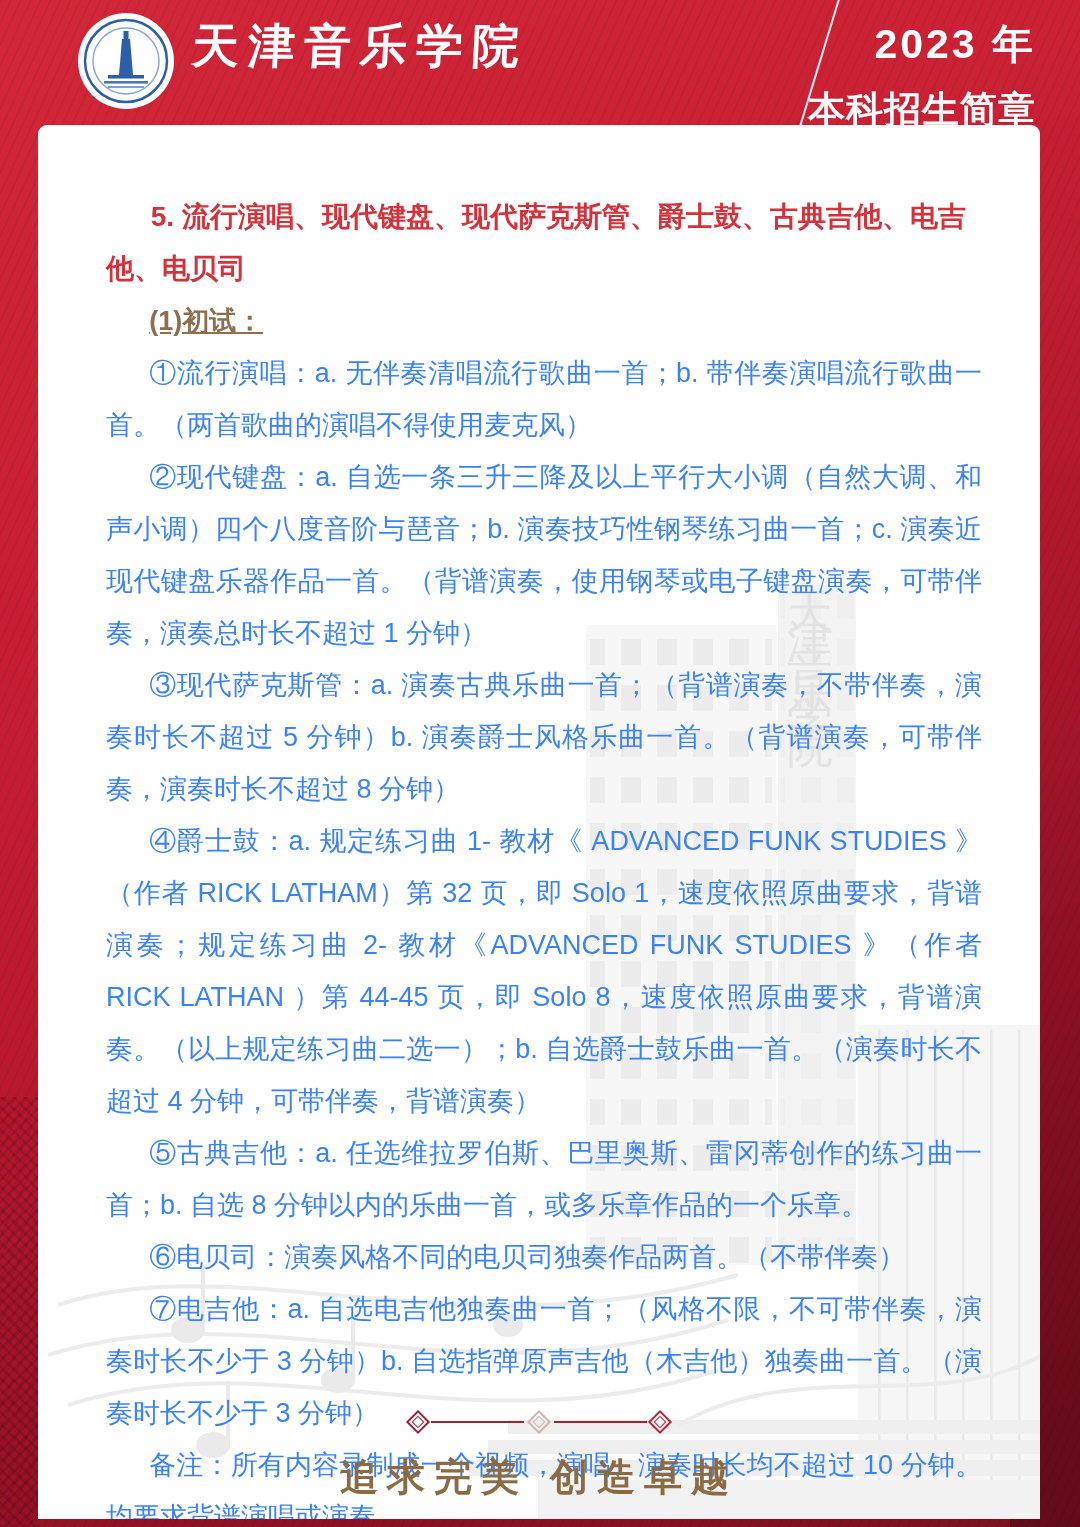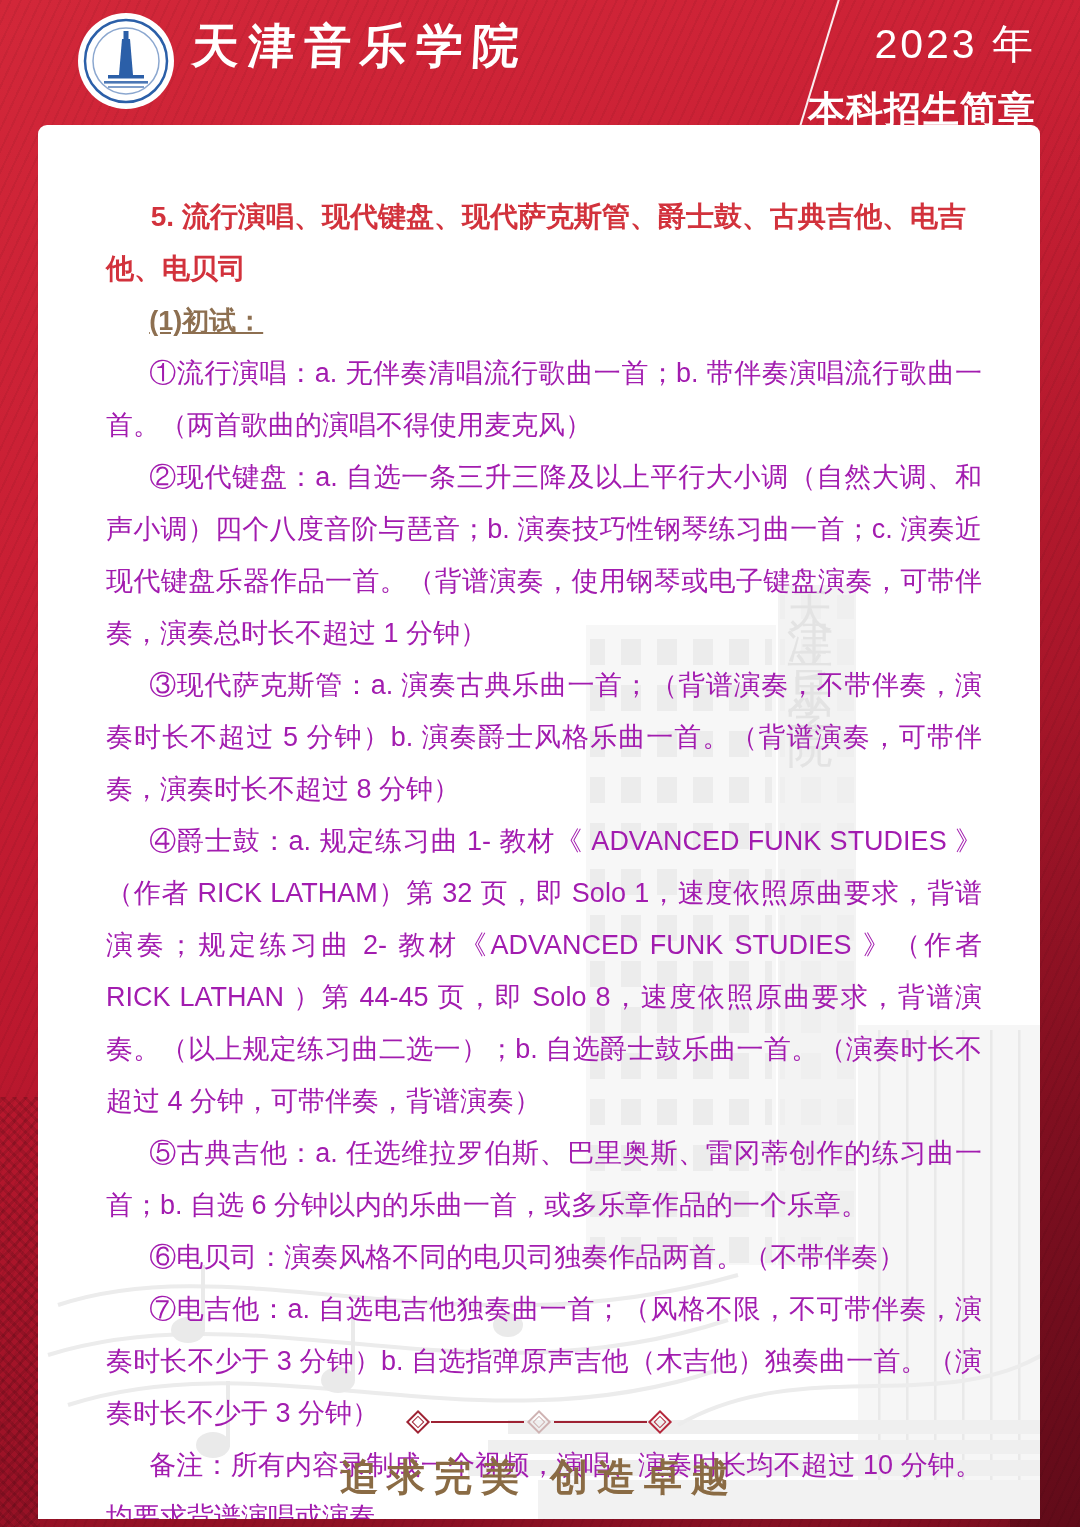--- a/index.html
+++ b/index.html
@@ -34,21 +34,21 @@
   }
   .school-en{
     font-family:"Liberation Serif",serif;
     font-size:17px;font-weight:bold;letter-spacing:2.6px;margin-top:6px;
   }
   .diagonal-line{
     position:absolute;left:818px;top:-18px;width:2px;height:165px;
     background:rgba(255,255,255,0.92);transform:rotate(17deg);
   }
   .banner{position:absolute;right:44px;top:22px;text-align:right;color:#fff;}
-  .banner-year{font-size:41px;font-weight:normal;letter-spacing:3px;line-height:44px;}
+  .banner-year{font-size:41px;font-weight:bold;letter-spacing:3px;line-height:44px;}
   .banner-sub{font-size:37px;font-weight:bold;letter-spacing:1px;line-height:42px;margin-top:23px;}
 
   
   .card{
     position:absolute;left:38px;top:125px;right:40px;bottom:8px;
     background:#fff;border-radius:9px 9px 0 0;overflow:hidden;
   }
   .wm-svg{position:absolute;left:0;top:0;pointer-events:none;}
   .wm-vtext{
     position:absolute;left:742px;top:430px;height:640px;
@@ -56,21 +56,21 @@
     font-family:"DejaVu Serif","Liberation Serif",serif;
     font-size:46px;letter-spacing:26px;pointer-events:none;
   }
 
   .content{position:relative;z-index:2;padding:66px 58px 0 68px;}
   .doc-title{
     margin:0;color:#d2323c;font-size:28px;font-weight:bold;
     line-height:52px;text-indent:1.6em;
   }
   .para{
-    margin:0;color:#a21caf;font-size:27px;line-height:52px;
+    margin:0;color:#3b82f6;font-size:27px;line-height:52px;
     text-align:justify;text-indent:1.6em;
   }
   .round-heading{
     margin:0;color:#8d6f50;font-size:27px;font-weight:bold;
     line-height:52px;text-indent:1.6em;text-decoration:underline;
   }
 
   
   .divider{position:absolute;left:50%;bottom:78px;transform:translateX(-50%);z-index:2;}
   .motto{
@@ -160,21 +160,21 @@
 
     <div class="content">
       <h2 class="doc-title">5. 流行演唱、现代键盘、现代萨克斯管、爵士鼓、古典吉他、电吉他、电贝司</h2>
 
       <p class="round-heading">(1)初试：</p>
 
       <p class="para">①流行演唱：a. 无伴奏清唱流行歌曲一首；b. 带伴奏演唱流行歌曲一首。（两首歌曲的演唱不得使用麦克风）</p>
       <p class="para">②现代键盘：a. 自选一条三升三降及以上平行大小调（自然大调、和声小调）四个八度音阶与琶音；b. 演奏技巧性钢琴练习曲一首；c. 演奏近现代键盘乐器作品一首。（背谱演奏，使用钢琴或电子键盘演奏，可带伴奏，演奏总时长不超过 1 分钟）</p>
       <p class="para">③现代萨克斯管：a. 演奏古典乐曲一首；（背谱演奏，不带伴奏，演奏时长不超过 5 分钟）b. 演奏爵士风格乐曲一首。（背谱演奏，可带伴奏，演奏时长不超过 8 分钟）</p>
       <p class="para">④爵士鼓：a. 规定练习曲 1- 教材《 ADVANCED FUNK STUDIES 》（作者 RICK LATHAM）第 32 页，即 Solo 1，速度依照原曲要求，背谱演奏；规定练习曲 2- 教材《ADVANCED FUNK STUDIES 》（作者 RICK LATHAN ）第 44-45 页，即 Solo 8，速度依照原曲要求，背谱演奏。（以上规定练习曲二选一）；b. 自选爵士鼓乐曲一首。（演奏时长不超过 4 分钟，可带伴奏，背谱演奏）</p>
-      <p class="para">⑤古典吉他：a. 任选维拉罗伯斯、巴里奥斯、雷冈蒂创作的练习曲一首；b. 自选 6 分钟以内的乐曲一首，或多乐章作品的一个乐章。</p>
+      <p class="para">⑤古典吉他：a. 任选维拉罗伯斯、巴里奥斯、雷冈蒂创作的练习曲一首；b. 自选 8 分钟以内的乐曲一首，或多乐章作品的一个乐章。</p>
       <p class="para">⑥电贝司：演奏风格不同的电贝司独奏作品两首。（不带伴奏）</p>
       <p class="para">⑦电吉他：a. 自选电吉他独奏曲一首；（风格不限，不可带伴奏，演奏时长不少于 3 分钟）b. 自选指弹原声吉他（木吉他）独奏曲一首。（演奏时长不少于 3 分钟）</p>
       <p class="para">备注：所有内容录制成一个视频，演唱、演奏时长均不超过 10 分钟。均要求背谱演唱或演奏。</p>
 
     </div>
 
     <div class="divider">
       <span>
         <svg width="270" height="30" viewBox="0 0 270 30">
           <g fill="none" stroke="#9e2233" stroke-width="2">

